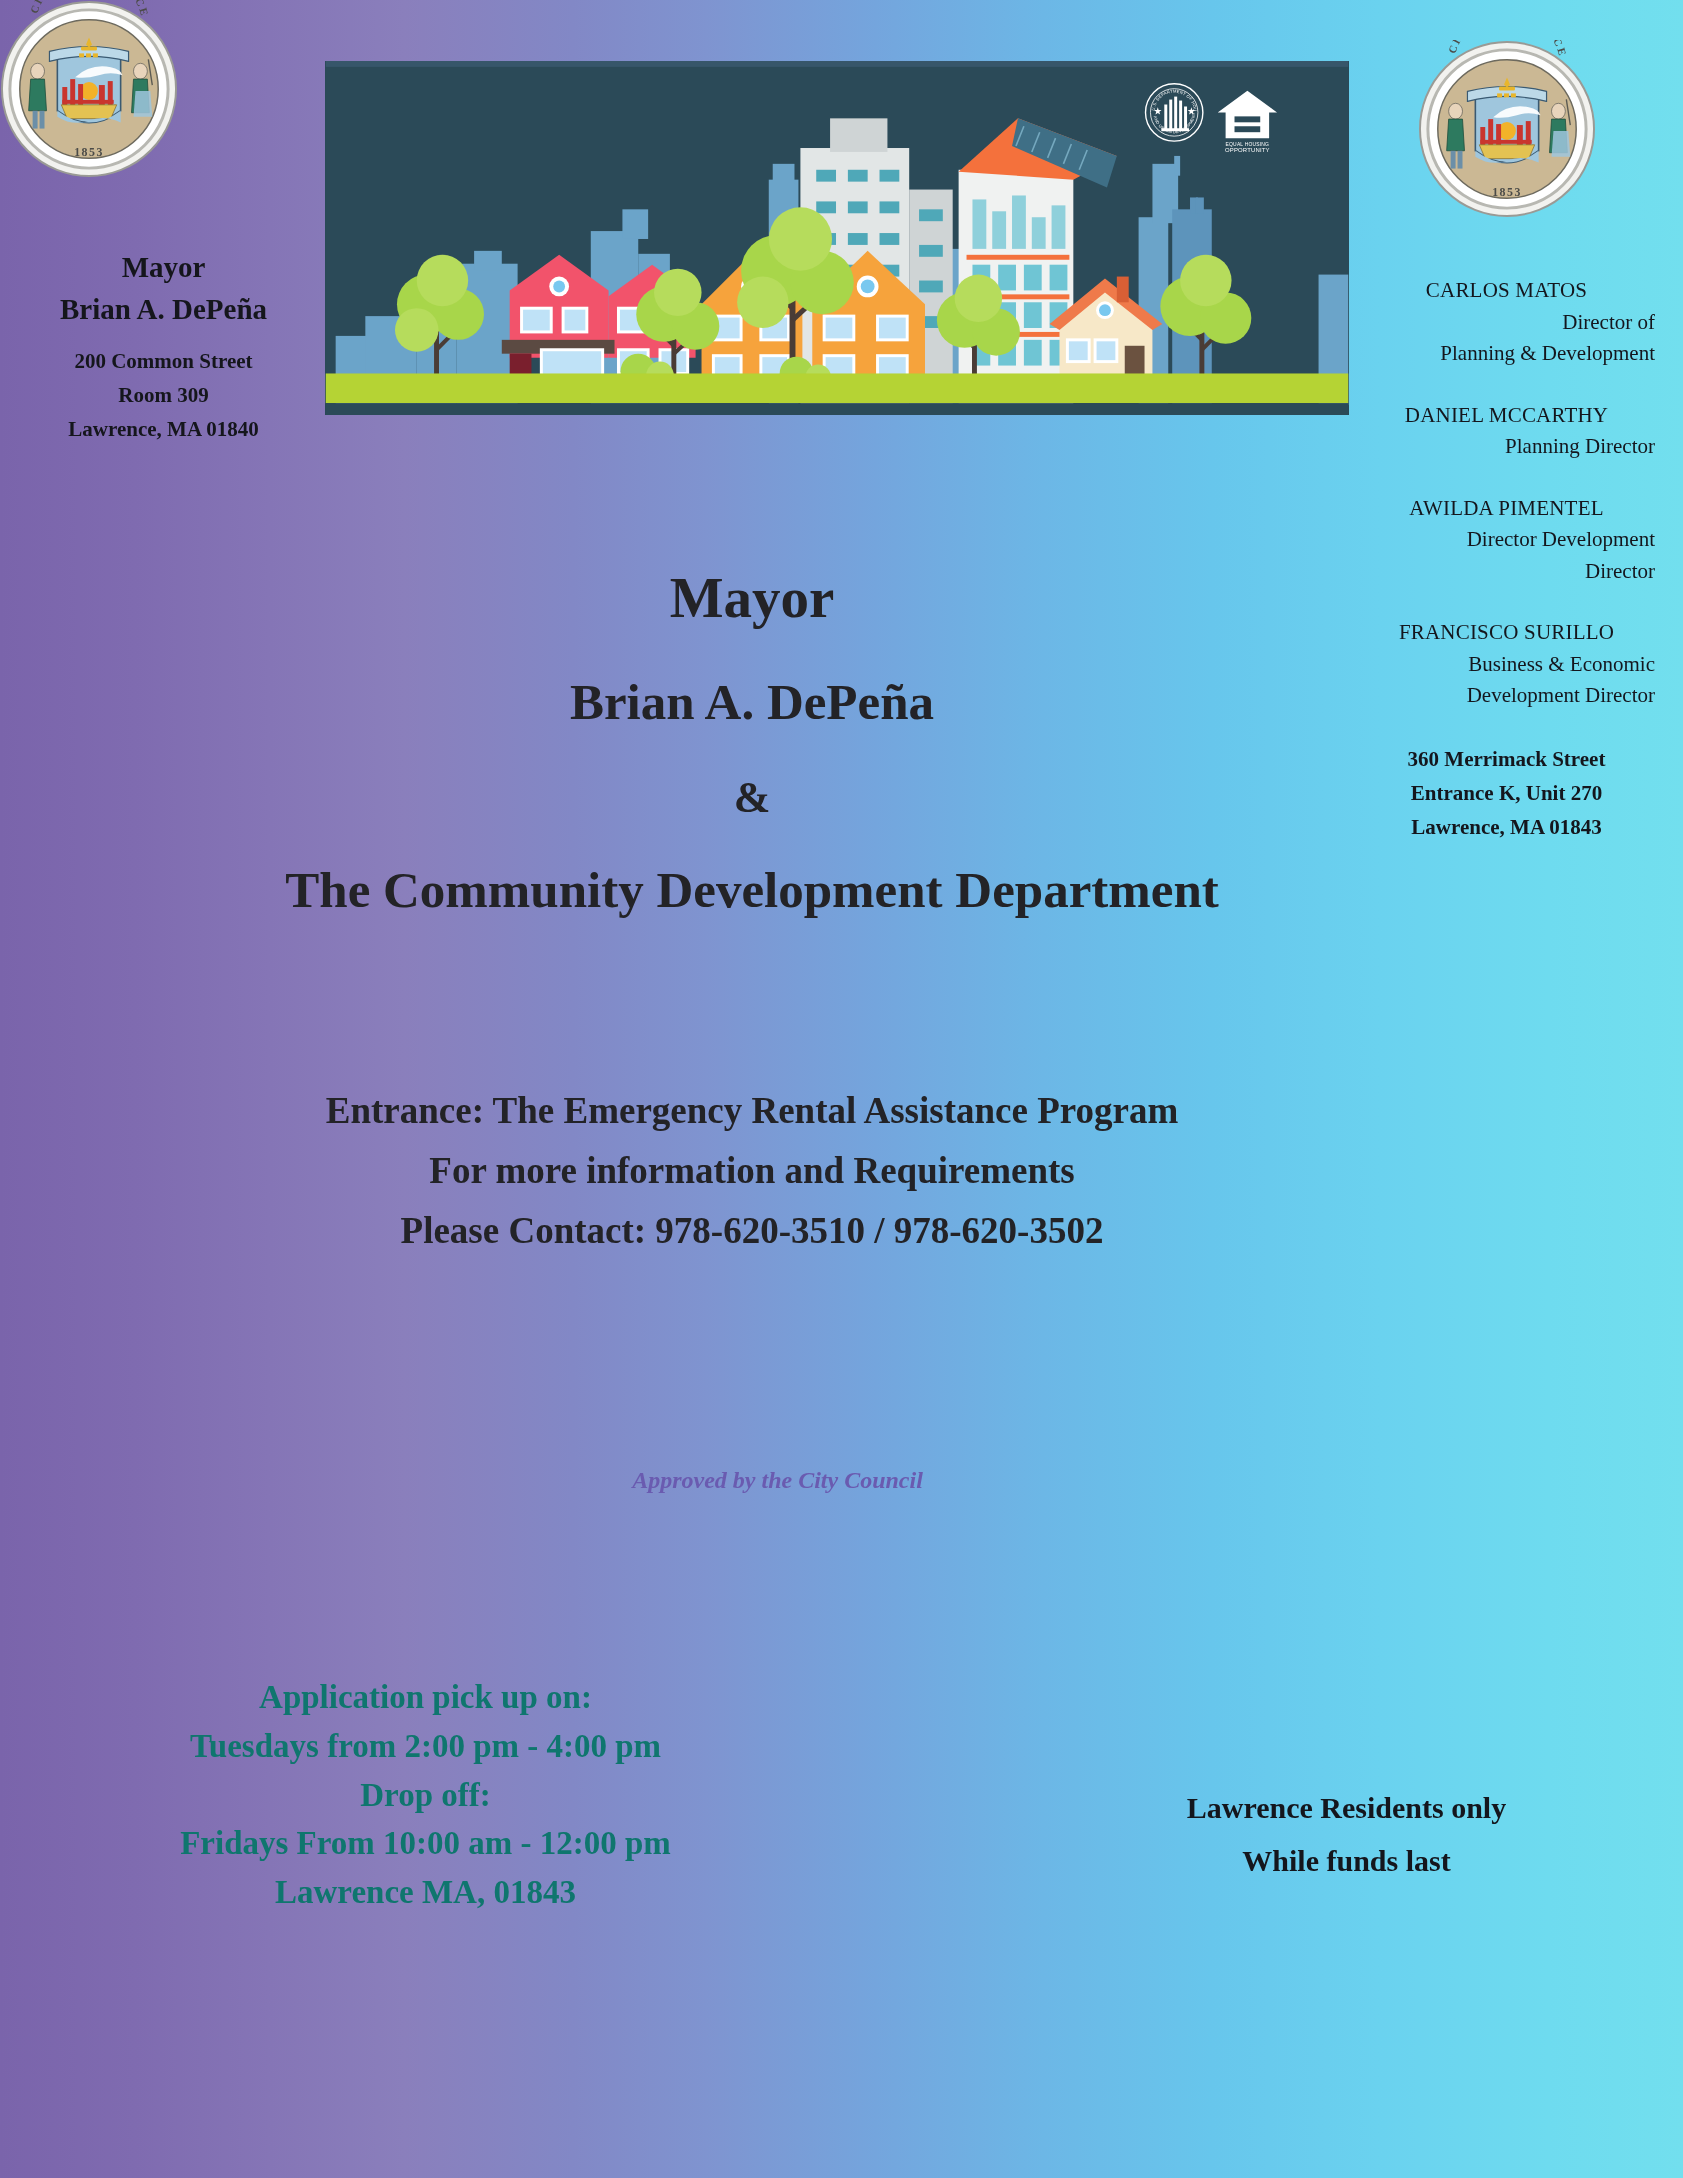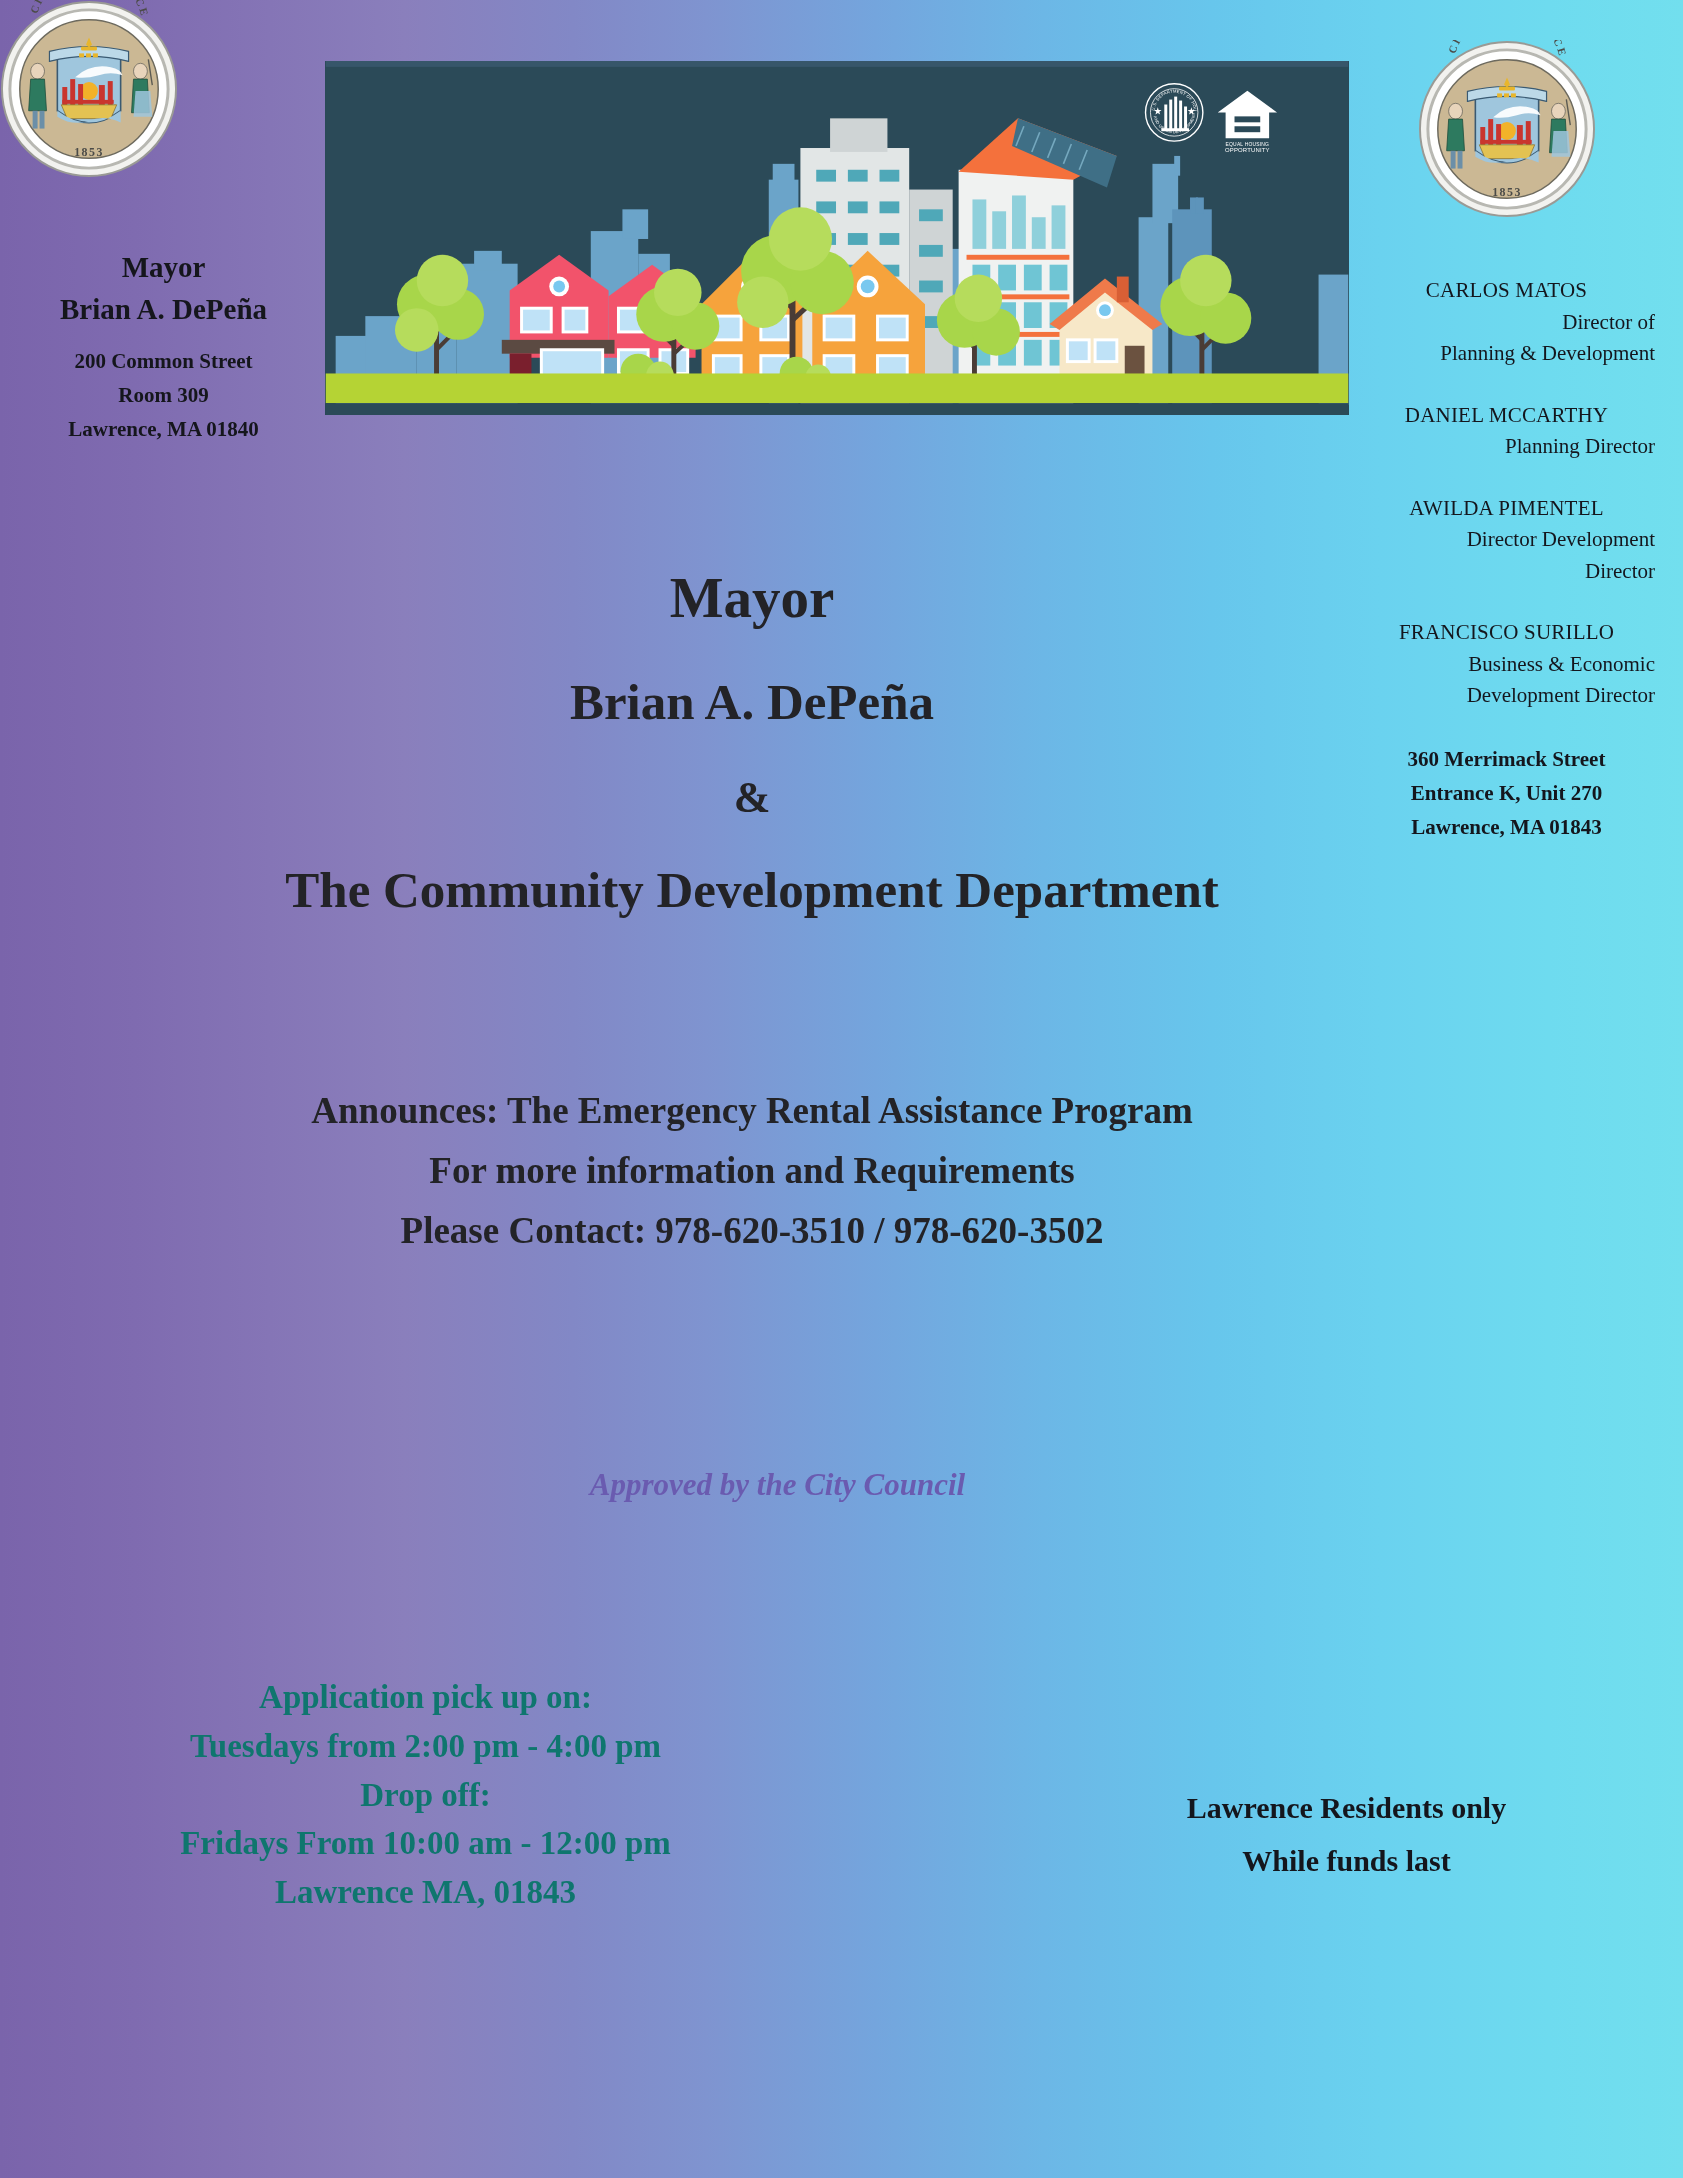--- a/index.html
+++ b/index.html
@@ -152,21 +152,21 @@
     line-height: 1.62;
   }
 
   
   .approved {
     position: absolute;
     left: 416px;
     top: 1467px;
     width: 723px;
     text-align: center;
-    font-size: 31px;
+    font-size: 24px;
     font-weight: bold;
     font-style: italic;
     color: #6a5bb0;
     font-family: "Liberation Serif", serif;
   }
 
   
   .pickup {
     position: absolute;
     left: 59px;
@@ -568,21 +568,21 @@
   </div>
 
   <div class="headline">
     <div class="hl-mayor">Mayor</div>
     <div class="hl-name">Brian A. DePeña</div>
     <div class="hl-amp">&amp;</div>
     <div class="hl-dept">The Community Development Department</div>
   </div>
 
   <div class="announce">
-    <div>Announces: The Emergency Rental Assistance Program</div>
+    <div>Entrance: The Emergency Rental Assistance Program</div>
     <div>For more information and Requirements</div>
     <div>Please Contact: 978-620-3510 / 978-620-3502</div>
   </div>
 
   <div class="approved">Approved by the City Council</div>
 
   <div class="pickup">
     <div>Application pick up on:</div>
     <div>Tuesdays from 2:00 pm - 4:00 pm</div>
     <div>Drop off:</div>

